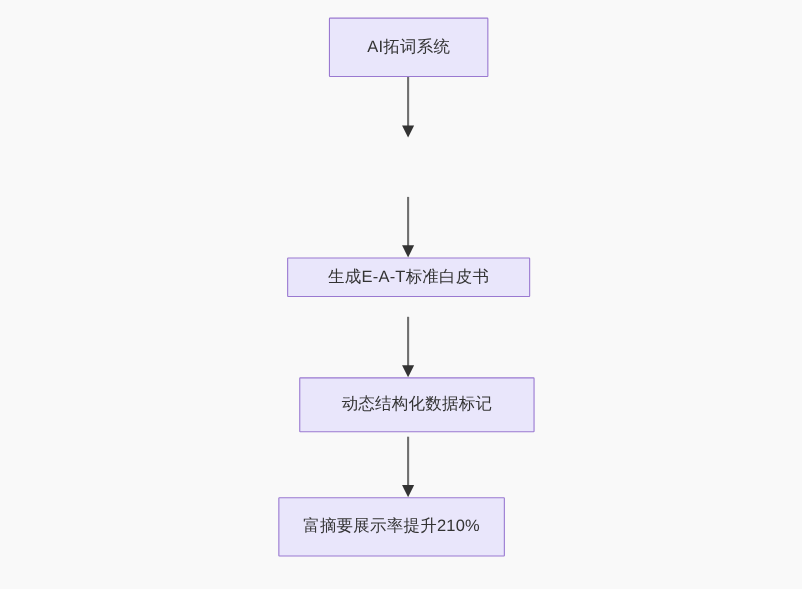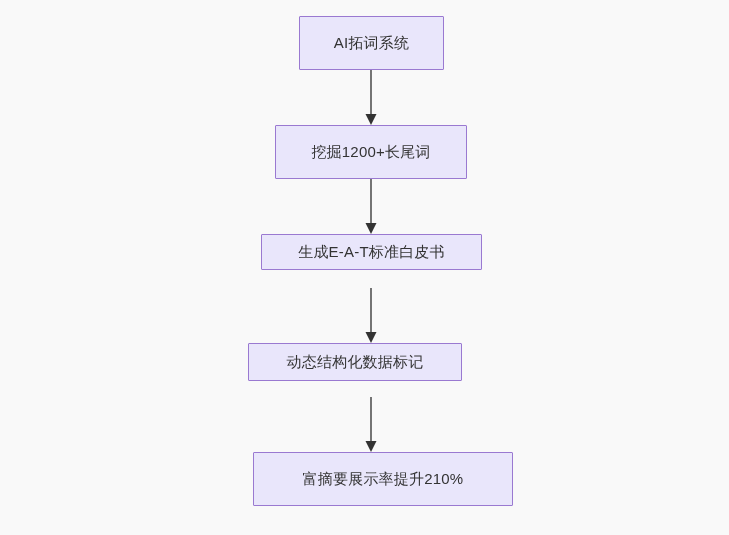--- a/index.html
+++ b/index.html
@@ -74,29 +74,26 @@
     <g>
       <path class="edge-line" d="M371,397 L371,444"></path>
       <path class="edge-head" d="M371,452 L365.5,441 L376.5,441 Z"></path>
     </g>
   </svg>
 
   <div class="node" id="n1" style="left: 299px; top: 16px; width: 145px; height: 54px;">
     <span class="node-label">AI拓词系统</span>
   </div>
 
-  <div class="node" id="n2" style="left: 275px; top: 125px; width: 192px; height: 54px;">
-    <span class="node-label">挖掘1200+长尾词</span>
-  </div>
 
   <div class="node" id="n3" style="left: 261px; top: 234px; width: 221px; height: 36px;">
     <span class="node-label">生成E-A-T标准白皮书</span>
   </div>
 
-  <div class="node" id="n4" style="left: 248px; top: 343px; width: 214px; height: 38px;">
+  <div class="node" id="n4" style="left: 272px; top: 343px; width: 214px; height: 50px;">
     <span class="node-label">动态结构化数据标记</span>
   </div>
 
-  <div class="node" id="n5" style="left: 253px; top: 452px; width: 260px; height: 54px;">
+  <div class="node" id="n5" style="left: 253px; top: 452px; width: 206px; height: 54px;">
     <span class="node-label">富摘要展示率提升210%</span>
   </div>
 
 </div>
 
 </body></html>

